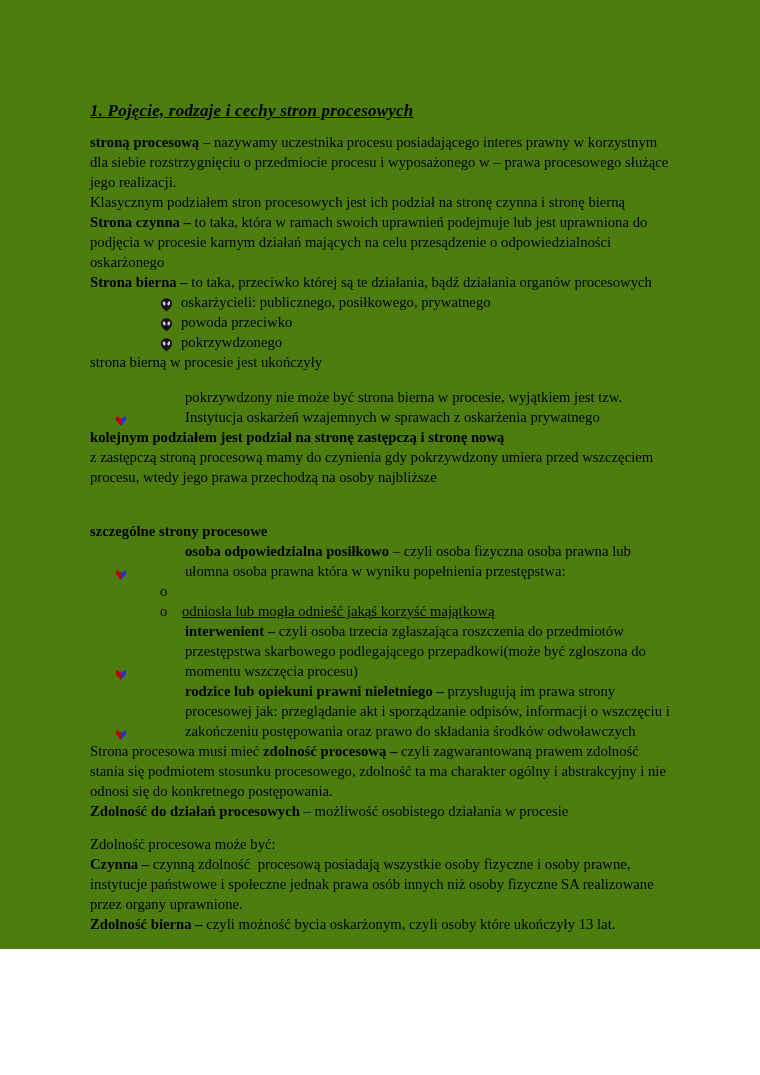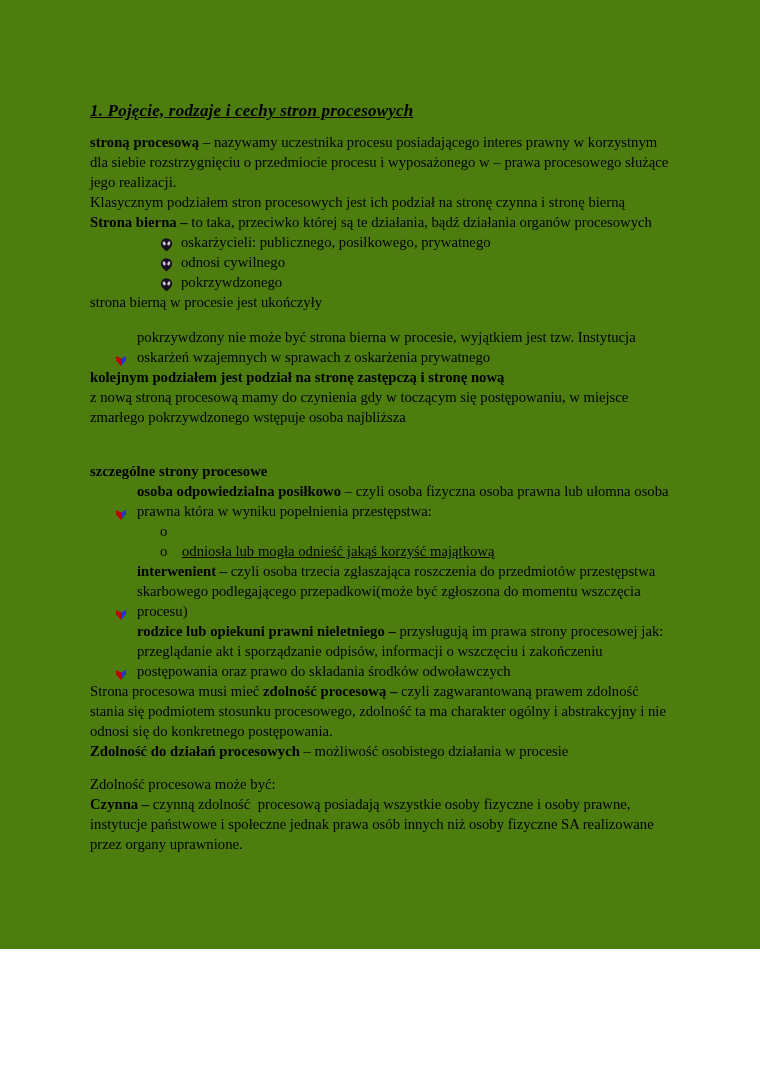--- a/index.html
+++ b/index.html
@@ -13,61 +13,62 @@
     font-size:17px; font-weight:bold; font-style:italic;
     text-decoration:underline; margin-bottom:11px; letter-spacing:.2px;
   }
   .para, .li { font-size:14.7px; line-height:20px; white-space:pre-wrap; }
   .b { font-weight:bold; }
   .u { text-decoration:underline; }
   .li { display:flex; align-items:flex-end; }
   .li-text { flex:1; }
   .li-alien { padding-left:70px; }
   .li-alien .bullet-icon { width:14px; flex:none; margin-right:7px; padding-top:2px; }
-  .li-arrow { padding-left:25px; }
+  .li-arrow { padding-left:25px;gap:48px; }
   .li-arrow .bullet-icon { width:13px; flex:none; margin-right:9px; padding-top:3px; }
   .li-sub { padding-left:70px; }
   .sub-bullet { width:9px; flex:none; margin-right:13px; }
   .bullet-icon svg { display:block; }
   .sp-s { height:15px; }
   .sp-m { height:13px; }
   .sp-l { height:34px; }
 </style>
 </head>
 <body>
 
 <div class="page">
 
   <h1 class="title">1. Pojęcie, rodzaje i cechy stron procesowych</h1>
 
   <p class="para"><span class="b">stroną procesową</span><span> – nazywamy uczestnika procesu posiadającego interes prawny w korzystnym dla siebie rozstrzygnięciu o przedmiocie procesu i wyposażonego w – prawa procesowego służące jego realizacji.</span></p>
 
   <p class="para">Klasycznym podziałem stron procesowych jest ich podział na stronę czynna i stronę bierną</p>
 
+  <p class="para"><span class="b">Strona czynna – </span><span>to taka, która w ramach swoich uprawnień podejmuje lub jest uprawniona do podjęcia w procesie karnym działań mających na celu przesądzenie o odpowiedzialności oskarżonego</span></p>
 
   <p class="para"><span class="b">Strona bierna – </span><span>to taka, przeciwko której są te działania, bądź działania organów procesowych</span></p>
 
 
   <div class="li li-alien">
     <span class="bullet-icon"><svg width="13" height="14" viewBox="0 0 13 14">
           <ellipse cx="6.5" cy="5.6" rx="5.6" ry="5.4" fill="#18101f"></ellipse>
           <path d="M6.5 13.6 C4.2 11.6 1.6 9 1.8 6.5 L11.2 6.5 C11.4 9 8.8 11.6 6.5 13.6Z" fill="#18101f"></path>
           <ellipse cx="4.2" cy="5.4" rx="1.4" ry="2.1" fill="#cbc3d6" transform="rotate(-22 4.2 5.4)"></ellipse>
           <ellipse cx="8.8" cy="5.4" rx="1.4" ry="2.1" fill="#cbc3d6" transform="rotate(22 8.8 5.4)"></ellipse>
         </svg></span>
     <span class="li-text">oskarżycieli: publicznego, posiłkowego, prywatnego</span>
   </div>
   <div class="li li-alien">
     <span class="bullet-icon"><svg width="13" height="14" viewBox="0 0 13 14">
           <ellipse cx="6.5" cy="5.6" rx="5.6" ry="5.4" fill="#18101f"></ellipse>
           <path d="M6.5 13.6 C4.2 11.6 1.6 9 1.8 6.5 L11.2 6.5 C11.4 9 8.8 11.6 6.5 13.6Z" fill="#18101f"></path>
           <ellipse cx="4.2" cy="5.4" rx="1.4" ry="2.1" fill="#cbc3d6" transform="rotate(-22 4.2 5.4)"></ellipse>
           <ellipse cx="8.8" cy="5.4" rx="1.4" ry="2.1" fill="#cbc3d6" transform="rotate(22 8.8 5.4)"></ellipse>
         </svg></span>
-    <span class="li-text">odnosi cywilnego</span>
+    <span class="li-text">powoda przeciwko</span>
   </div>
   <div class="li li-alien">
     <span class="bullet-icon"><svg width="13" height="14" viewBox="0 0 13 14">
           <ellipse cx="6.5" cy="5.6" rx="5.6" ry="5.4" fill="#18101f"></ellipse>
           <path d="M6.5 13.6 C4.2 11.6 1.6 9 1.8 6.5 L11.2 6.5 C11.4 9 8.8 11.6 6.5 13.6Z" fill="#18101f"></path>
           <ellipse cx="4.2" cy="5.4" rx="1.4" ry="2.1" fill="#cbc3d6" transform="rotate(-22 4.2 5.4)"></ellipse>
           <ellipse cx="8.8" cy="5.4" rx="1.4" ry="2.1" fill="#cbc3d6" transform="rotate(22 8.8 5.4)"></ellipse>
         </svg></span>
     <span class="li-text">pokrzywdzonego</span>
   </div>
@@ -78,21 +79,21 @@
 
   <div class="li li-arrow">
     <span class="bullet-icon"><svg width="12" height="12" viewBox="0 0 12 12">
           <path d="M1 1 L6 3.6 L6 11 L1 5.2 Z" fill="#c00000"></path>
           <path d="M11 1 L6 3.6 L6 11 L11 5.2 Z" fill="#2b32c9"></path>
         </svg></span>
     <span class="li-text">pokrzywdzony nie może być strona bierna w procesie, wyjątkiem jest tzw. Instytucja oskarżeń wzajemnych w sprawach z oskarżenia prywatnego</span>
   </div>
 
   <p class="para b">kolejnym podziałem jest podział na stronę zastępczą i stronę nową</p>
-  <p class="para">z nową stroną procesową mamy do czynienia gdy w toczącym się postępowaniu, w miejsce zmarłego pokrzywdzonego wstępuje osoba najbliższa</p>
+  <p class="para">z zastępczą stroną procesową mamy do czynienia gdy pokrzywdzony umiera przed wszczęciem procesu, wtedy jego prawa przechodzą na osoby najbliższe</p>
 
   <div class="sp-l"></div>
 
   <p class="para b">szczególne strony procesowe</p>
 
   <div class="li li-arrow">
     <span class="bullet-icon"><svg width="12" height="12" viewBox="0 0 12 12">
           <path d="M1 1 L6 3.6 L6 11 L1 5.2 Z" fill="#c00000"></path>
           <path d="M11 1 L6 3.6 L6 11 L11 5.2 Z" fill="#2b32c9"></path>
         </svg></span>
@@ -126,14 +127,15 @@
   <p class="para"><span>Strona procesowa musi mieć </span><span class="b">zdolność procesową – </span><span>czyli zagwarantowaną prawem zdolność stania się podmiotem stosunku procesowego, zdolność ta ma charakter ogólny i abstrakcyjny i nie odnosi się do konkretnego postępowania.</span></p>
 
   <p class="para"><span class="b">Zdolność do działań procesowych</span><span> – możliwość osobistego działania w procesie</span></p>
 
   <div class="sp-m"></div>
 
   <p class="para">Zdolność procesowa może być:</p>
 
   <p class="para"><span class="b">Czynna – </span><span>czynną zdolność  procesową posiadają wszystkie osoby fizyczne i osoby prawne, instytucje państwowe i społeczne jednak prawa osób innych niż osoby fizyczne SA realizowane przez organy uprawnione.</span></p>
 
+  <p class="para"><span class="b">Zdolność bierna – </span><span>czyli możność bycia oskarżonym, czyli osoby które ukończyły 13 lat.</span></p>
 
 </div>
 
 </body></html>

